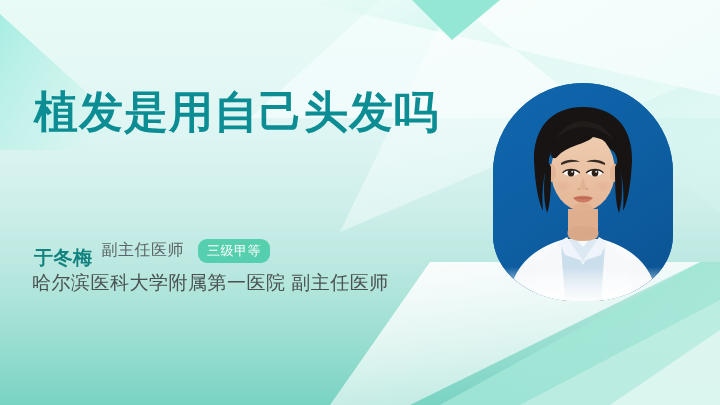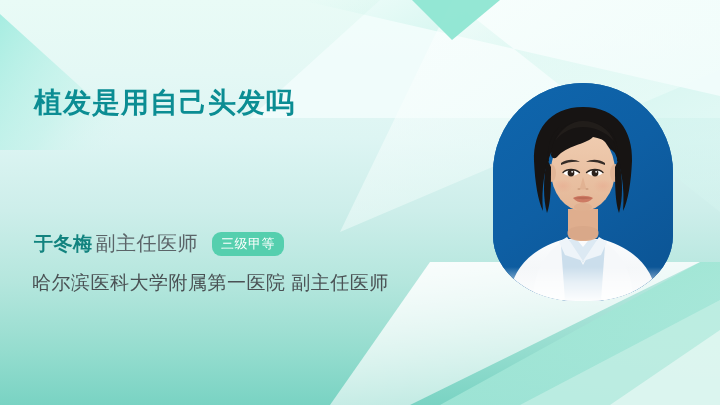--- a/index.html
+++ b/index.html
@@ -70,46 +70,47 @@
     width: 180px;
     height: 34px;
     background: linear-gradient(180deg, rgba(255,255,255,0) 0%, rgba(255,255,255,0.55) 45%, rgba(255,255,255,0.95) 100%);
   }
 
   
   .title {
     position: absolute;
     left: 34px;
     top: 88px;
-    font-size: 28px;
+    font-size: 44px;
     font-weight: bold;
     letter-spacing: 1px;
     color: #0b8d93;
     line-height: 1.1;
     white-space: nowrap;
   }
 
   .doctor-line {
     position: absolute;
     left: 34px;
     top: 230px;
     display: flex;
     align-items: center;
     white-space: nowrap;
   }
   .doctor-name {
     font-size: 19px;
     font-weight: bold;
     color: #12837f;
     letter-spacing: 0.5px;
+    margin-top: 15px;
   }
   .doctor-title {
-    font-size: 20px;
+    font-size: 16px;
     color: #5b6468;
-    margin-left: 3px;
+    margin-left: 9px;
     letter-spacing: 0.5px;
   }
   .grade-badge {
     margin-left: 14px;
     background: #55cfae;
     color: #ffffff;
     font-size: 13px;
     line-height: 1;
     padding: 5px 9px 6px 9px;
     border-radius: 9px;

